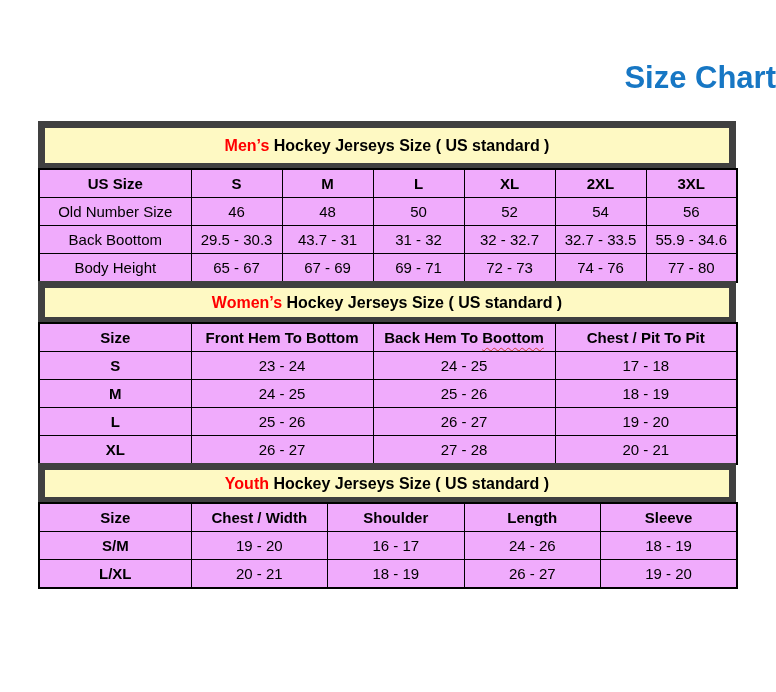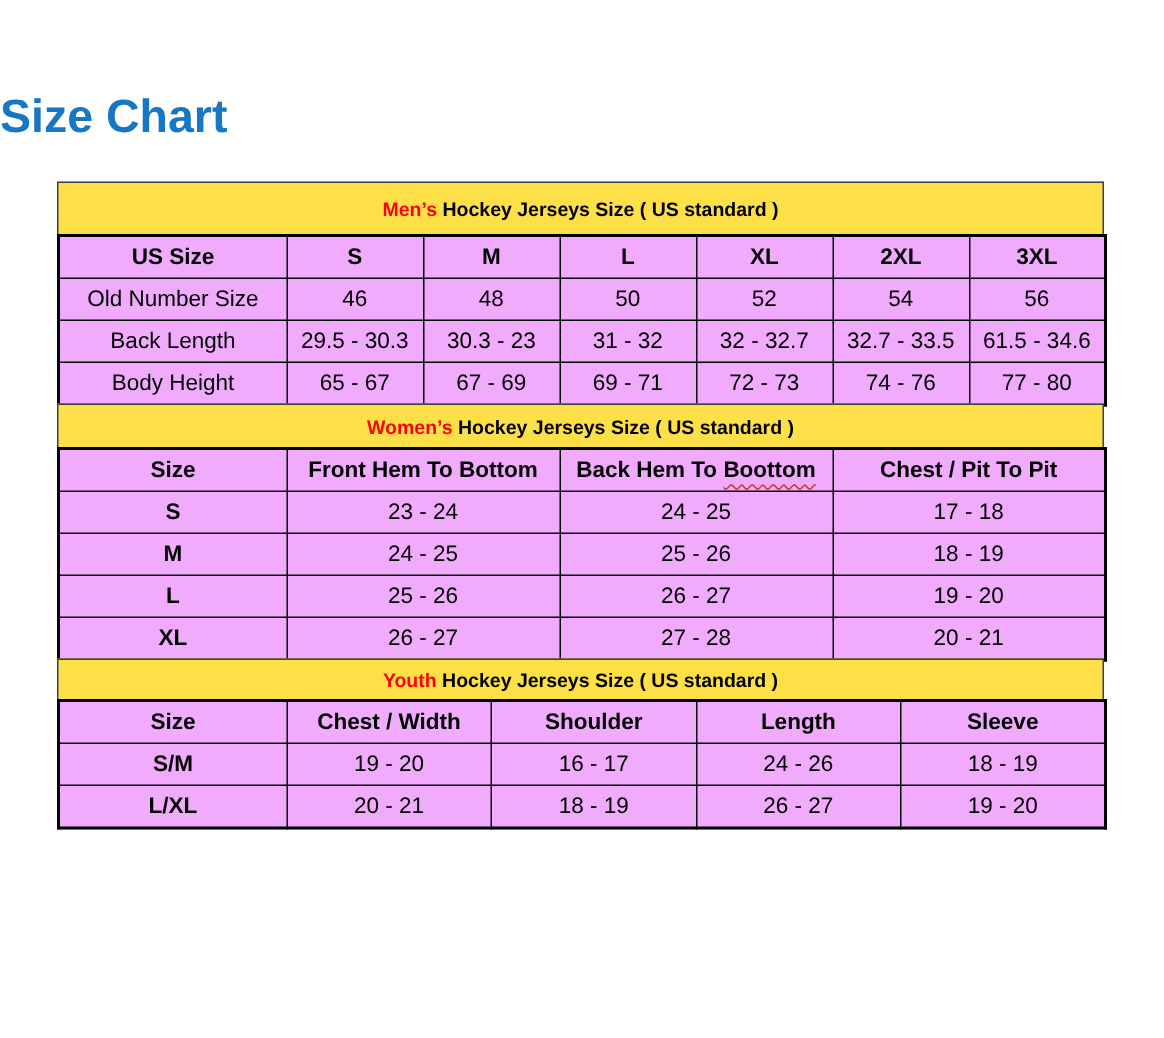--- a/index.html
+++ b/index.html
@@ -11,40 +11,40 @@
     background: #ffffff;
     font-family: "Liberation Sans", sans-serif;
     color: #000000;
     overflow: hidden;
   }
   .title {
     position: absolute;
     top: 60px;
     left: 0;
     right: 0;
-    text-align: left;
+    text-align: right;
     font-size: 31px;
     font-weight: 700;
     color: #1777C4;
   }
   .chart {
     position: absolute;
     left: 38px;
     top: 121px;
     width: 698px;
   }
   .section + .section { margin-top: -2px; }
   .band {
     display: flex;
     align-items: center;
     justify-content: center;
-    background: #fde047;
-    border: 1px solid #404040;
+    background: #fef9c3;
+    border: 7px solid #404040;
     font-weight: 700;
-    font-size: 13px;
+    font-size: 16px;
     color: #000000;
   }
   .mens .band   { height: 35px; }
   .womens .band { height: 29px; align-items: center; }
   .youth .band  { height: 27px; }
   .band-red  { color: #FF0000; white-space: pre; }
   .band-rest { white-space: pre; }
   table {
     width: 100%;
     border-collapse: collapse;
@@ -105,27 +105,27 @@
             <tr>
               <td>Old Number Size</td>
               <td>46</td>
               <td>48</td>
               <td>50</td>
               <td>52</td>
               <td>54</td>
               <td>56</td>
             </tr>
             <tr>
-              <td>Back Length</td>
+              <td>Back Boottom</td>
               <td>29.5 - 30.3</td>
-              <td>30.3 - 23</td>
+              <td>43.7 - 31</td>
               <td>31 - 32</td>
               <td>32 - 32.7</td>
               <td>32.7 - 33.5</td>
-              <td>61.5 - 34.6</td>
+              <td>55.9 - 34.6</td>
             </tr>
             <tr>
               <td>Body Height</td>
               <td>65 - 67</td>
               <td>67 - 69</td>
               <td>69 - 71</td>
               <td>72 - 73</td>
               <td>74 - 76</td>
               <td>77 - 80</td>
             </tr>

